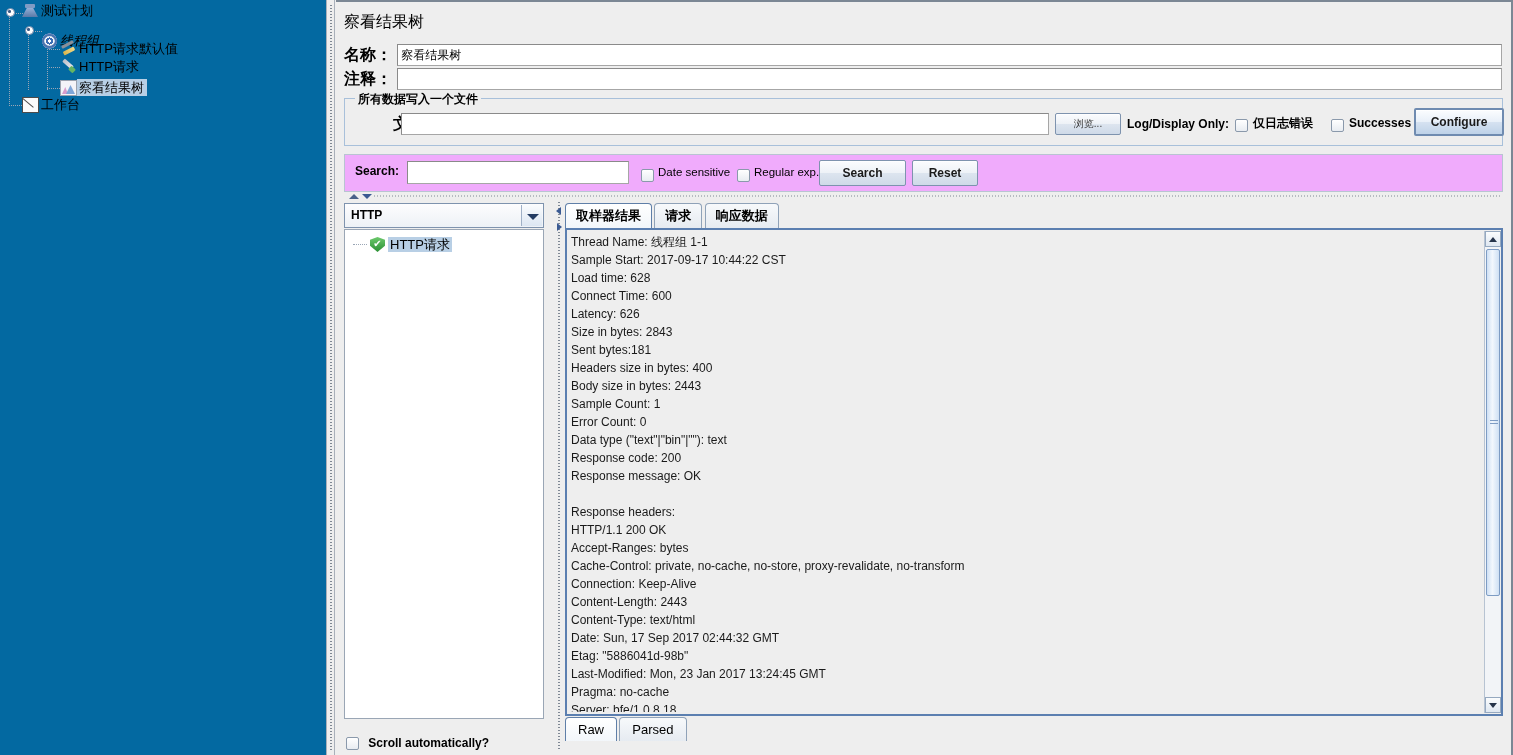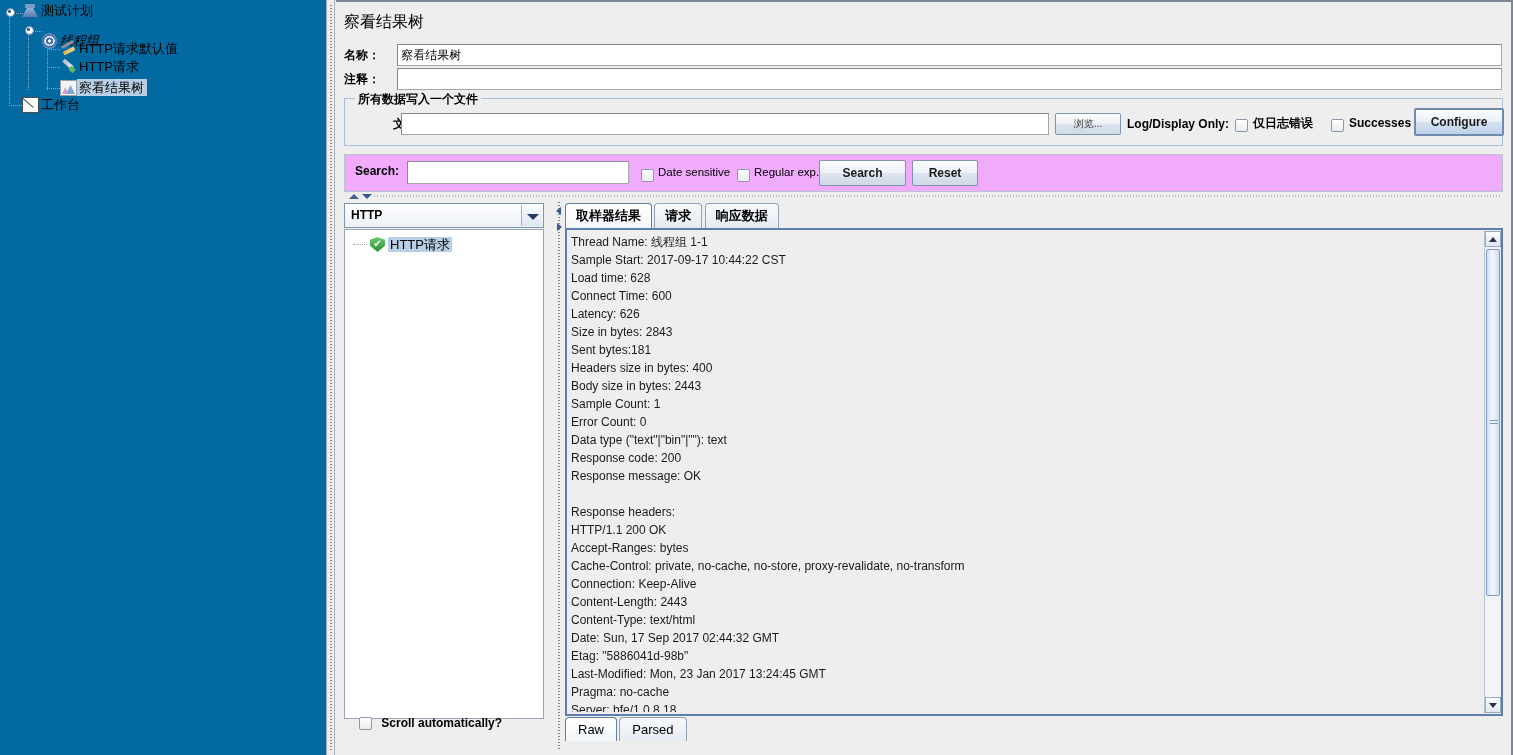--- a/index.html
+++ b/index.html
@@ -70,21 +70,21 @@
     background:#eeeeee;
     border-top:2px solid #7b8794;
     border-right:2px solid #7b8794;
   }
   #page-title {
     position:absolute; left:8px; top:10px;
     font-size:16px; color:#000;
   }
 
   .field-row { position:absolute; left:8px; height:22px; }
-  .field-label { display:inline-block; font-size:12px; font-weight:bold; line-height:22px; vertical-align:top; }
+  .field-label { display:inline-block; font-size:16px; font-weight:bold; line-height:22px; vertical-align:top; }
   .tf {
     display:inline-block; vertical-align:top; height:22px; line-height:20px;
     background:#ffffff; border:1px solid #a6a6a6; border-top-color:#8a8a8a; border-left-color:#8a8a8a;
     padding:0 3px; font-size:12px; overflow:hidden; white-space:nowrap;
   }
 
   
   #file-group {
     position:absolute; left:8px; top:96px; width:1159px; height:48px;
     border:1px solid #a8c0da;
@@ -158,21 +158,21 @@
     content:""; position:absolute; inset:0; background:linear-gradient(180deg,#6cc96c,#2b8f34);
     clip-path:polygon(50% 0,100% 18%,100% 58%,50% 100%,0 58%,0 18%);
     border-radius:2px;
   }
   .shield::after {
     content:"✔"; position:absolute; left:0; top:-1px; width:15px; text-align:center;
     color:#ffffff; font-size:10px; font-weight:bold; line-height:15px;
   }
   #restree .name { background:#b8cfe5; padding:0 2px; font-size:13px; }
 
-  #scroll-auto { position:absolute; left:2px; top:512px;margin-left:13px; }
+  #scroll-auto { position:absolute; left:2px; top:532px; }
 
   
   #split-inner { position:absolute; left:211px; top:0; width:9px; height:550px; background:#eeeeee; }
   #split-inner .dots {
     position:absolute; left:3px; top:0; width:2px; height:550px;
     background-image: radial-gradient(#7f8894 0.7px, transparent 0.8px);
     background-size: 2px 3px;
   }
   .minitri { position:absolute; width:0;height:0; }
   .minitri.lt { border-top:4px solid transparent; border-bottom:4px solid transparent; border-right:5px solid #3a5a92; }

